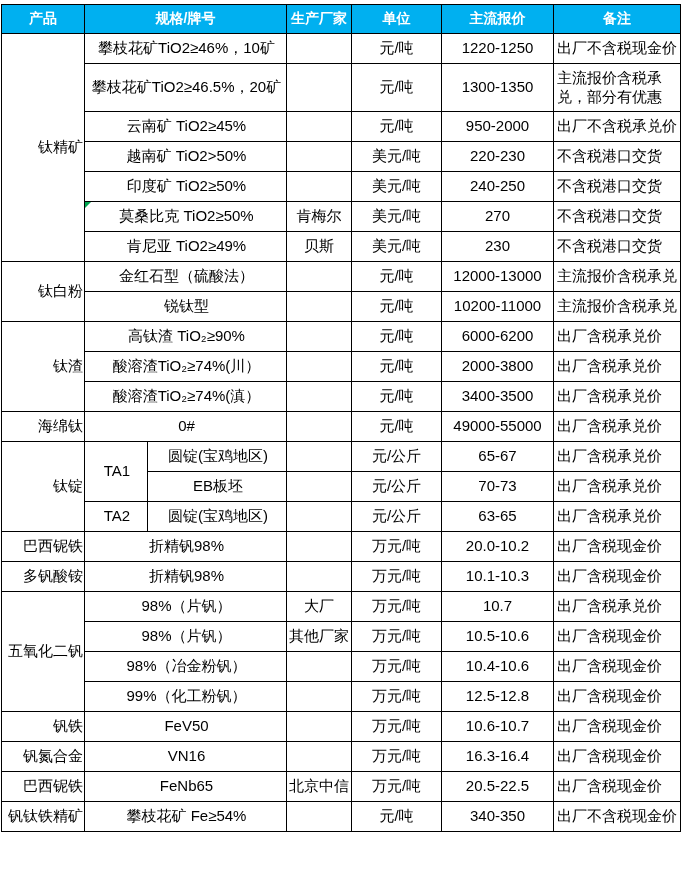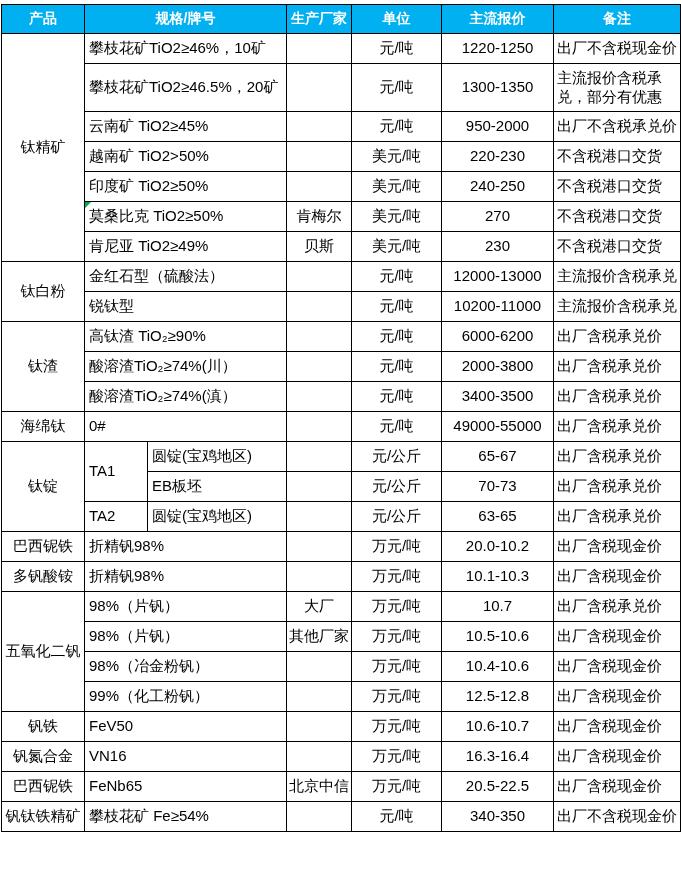--- a/index.html
+++ b/index.html
@@ -27,22 +27,22 @@
   thead tr { height:29px; }
   tbody tr { height:30px; }
   tbody tr.tall { height:48px; }
   th {
     background:#00B0F0;
     color:#ffffff;
     font-weight:bold;
     text-align:center;
     font-size:14px;
   }
-  .c-product { text-align:center; padding:0 1px; }
-  .c-spec   { text-align:left; padding-left:4px; position:relative; }
+  .c-product { text-align:right; padding:0 1px; }
+  .c-spec   { text-align:center; padding-left:4px; position:relative; }
   .c-producer,.c-unit,.c-price { text-align:center; }
   .c-note   { text-align:left; padding-left:3px;margin-left:21px; }
   .comment-marker {
     position:absolute; top:0; left:0;
     width:0; height:0;
     border-top:6px solid #00A650;
     border-right:6px solid transparent;
   }
 </style>
 </head>

